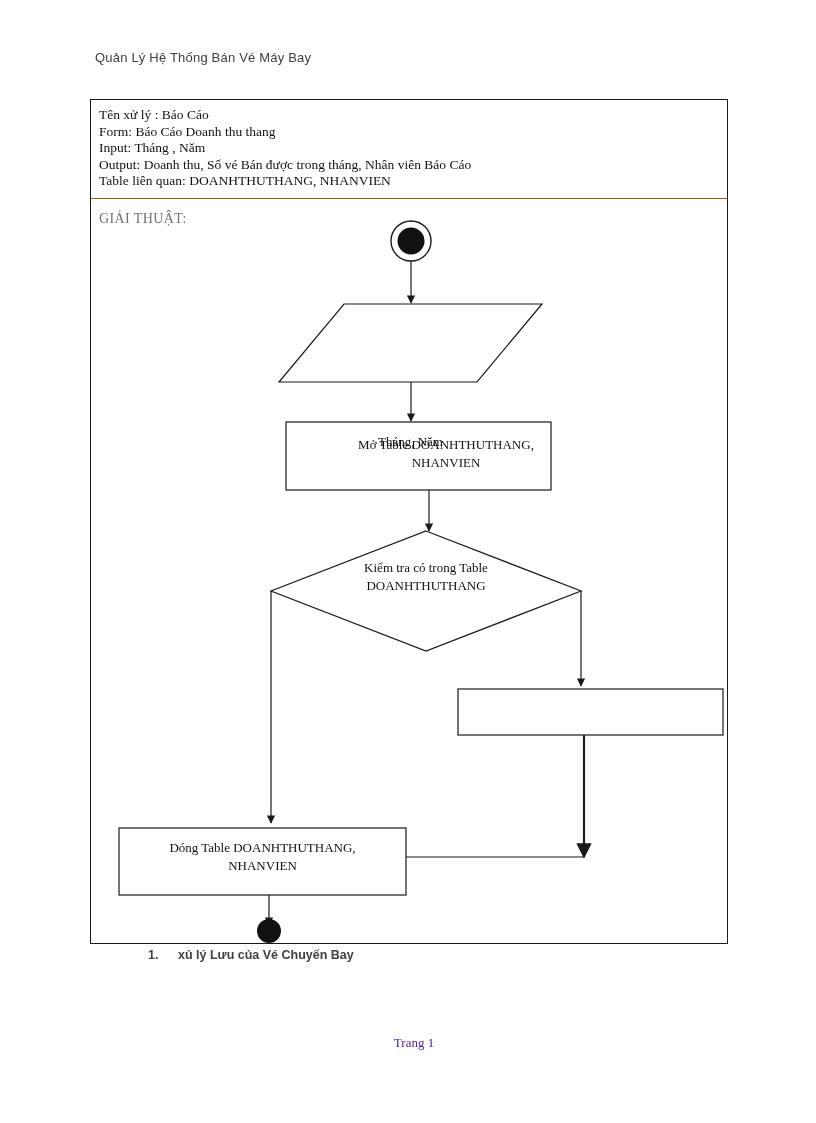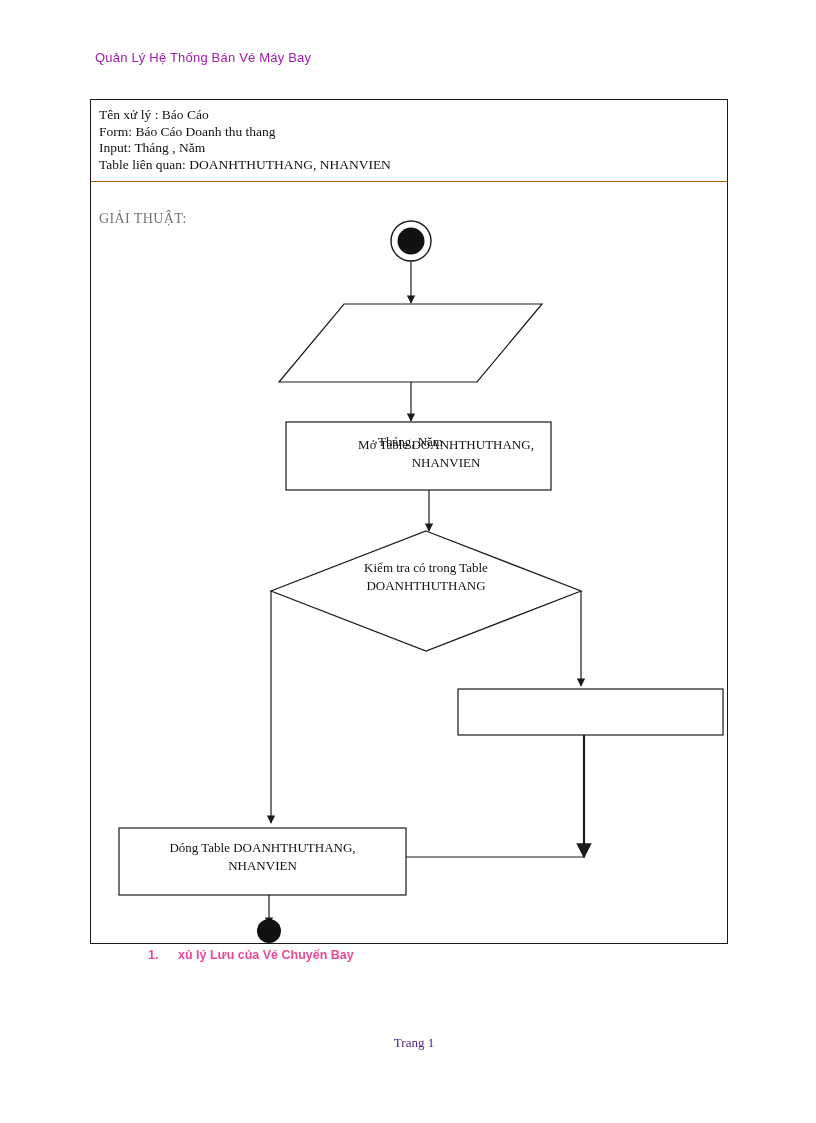--- a/index.html
+++ b/index.html
@@ -11,21 +11,21 @@
     position:relative;
     overflow:hidden;
   }
   .page{position:absolute;left:0;top:0;width:816px;height:1123px;}
 
   .doc-header{
     position:absolute;left:95px;top:50px;
     font-family:"Liberation Sans", sans-serif;
     font-size:13px;
     letter-spacing:0.2px;
-    color:#a21caf;
+    color:#404040;
     white-space:nowrap;
   }
 
   .frame{
     position:absolute;
     left:90px;top:99px;
     width:638px;height:845px;
     border:1px solid #1a1a1a;
     box-sizing:border-box;
     background:#fff;
@@ -66,21 +66,21 @@
     text-align:center;
     color:#111;
     white-space:pre-line;
   }
 
   .caption{
     position:absolute;left:148px;top:948px;
     font-family:"Liberation Sans", sans-serif;
     font-weight:bold;
     font-size:12.5px;
-    color:#ec4899;
+    color:#404040;
     white-space:nowrap;
   }
   .caption .num{display:inline-block;width:30px;}
 
   .footer{
     position:absolute;left:6px;top:1035px;
     width:816px;text-align:center;
     font-family:"Liberation Serif", serif;
     font-size:13px;
     color:#4c1d95;
@@ -92,20 +92,21 @@
 <div class="page">
 
   <div class="doc-header">Quản Lý Hệ Thống Bán Vé Máy Bay</div>
 
   <div class="frame">
 
     <div class="info-block">
       <div class="info-line">Tên xử lý : Báo Cáo</div>
       <div class="info-line">Form:  Báo Cáo Doanh thu thang</div>
       <div class="info-line">Input: Tháng , Năm</div>
+      <div class="info-line">Output: Doanh thu, Số vé Bán được trong tháng, Nhân viên Báo Cáo</div>
       <div class="info-line">Table liên quan: DOANHTHUTHANG, NHANVIEN</div>
     </div>
 
     <div class="algo-label">GIẢI THUẬT:</div>
 
     <div class="canvas">
       <svg width="638" height="845" viewBox="0 0 638 845">
         <defs>
           <marker id="arrow" viewBox="0 0 10 10" refX="9" refY="5" markerWidth="7" markerHeight="7" orient="auto-start-reverse">
             <path d="M 0 0 L 10 5 L 0 10 z" fill="#1a1a1a"></path>

